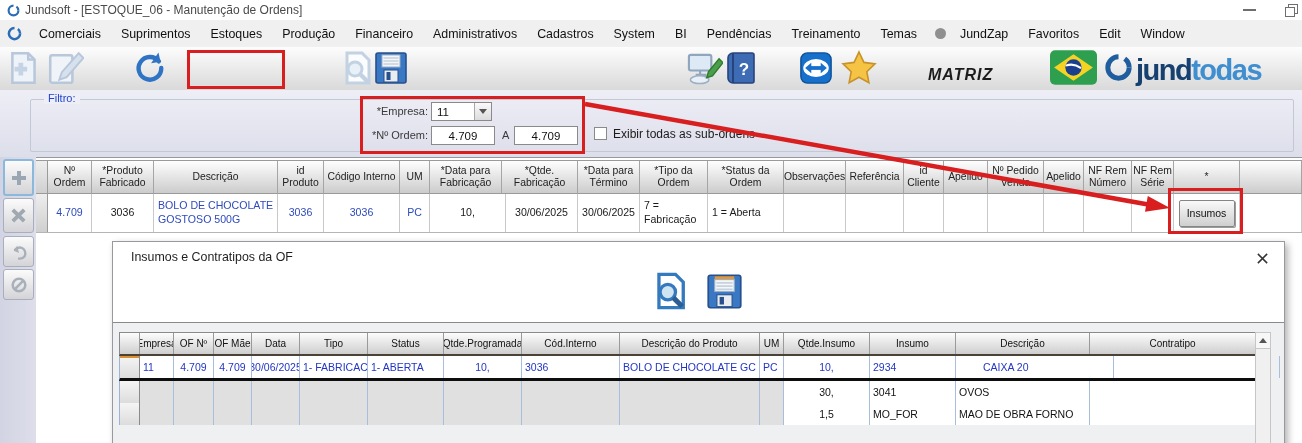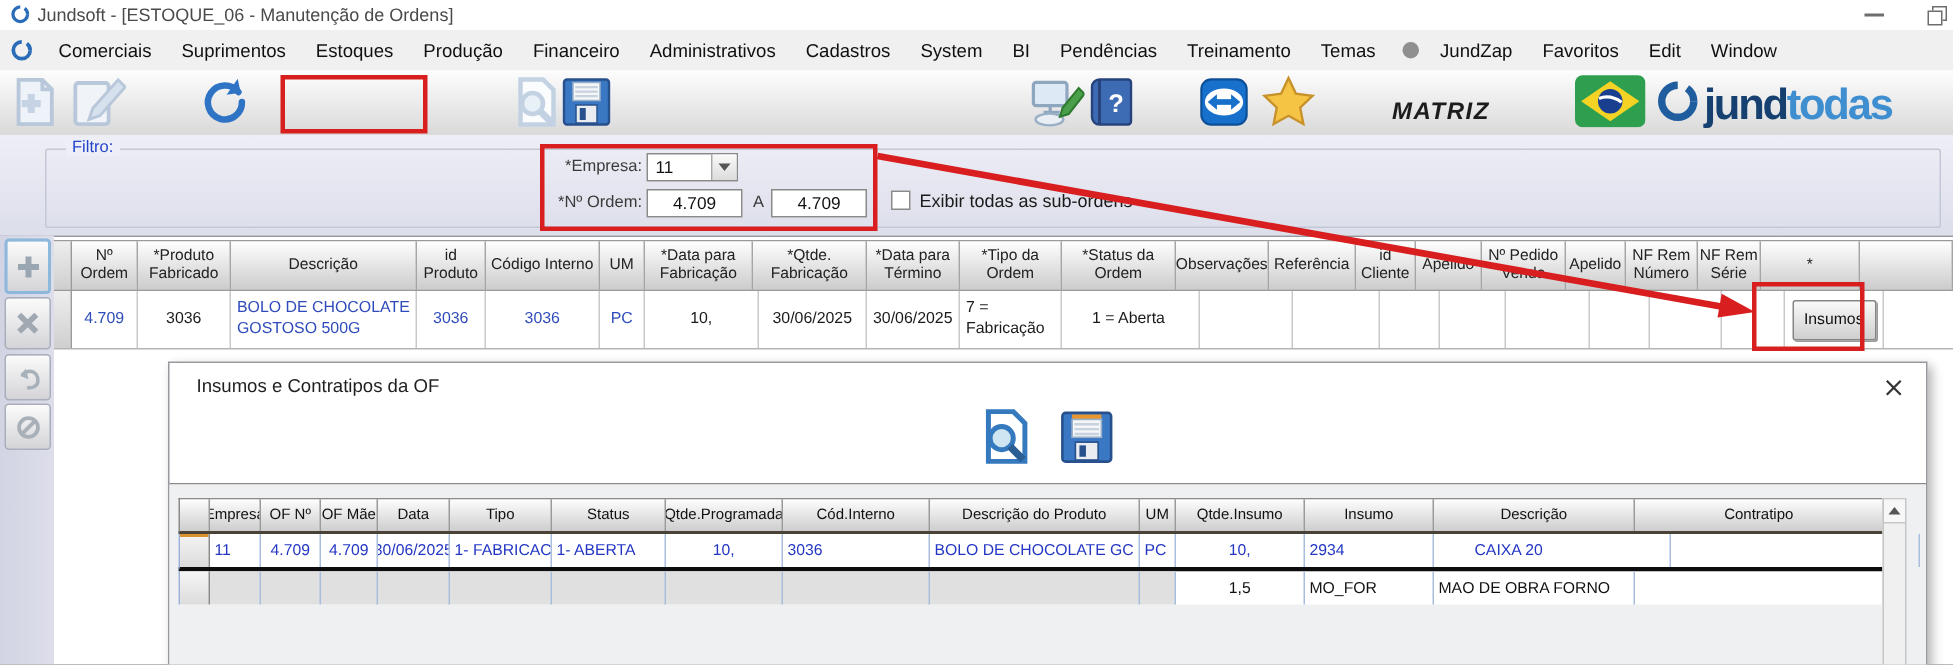--- a/index.html
+++ b/index.html
@@ -308,21 +308,21 @@
         <div class="orc blue" style="width: 44px;">4.709</div>
         <div class="orc" style="width: 62px;">3036</div>
         <div class="orc blue left" style="width: 124px;">BOLO DE CHOCOLATE GOSTOSO 500G</div>
         <div class="orc blue" style="width: 46px;">3036</div>
         <div class="orc blue" style="width: 76px;">3036</div>
         <div class="orc blue" style="width: 30px;">PC</div>
         <div class="orc" style="width: 76px;">10,</div>
         <div class="orc" style="width: 72px;">30/06/2025</div>
         <div class="orc" style="width: 62px;">30/06/2025</div>
         <div class="orc left" style="width: 68px;">7 = Fabricação</div>
-        <div class="orc left" style="width: 76px; margin-left: 16px;">1 = Aberta</div>
+        <div class="orc left" style="width: 76px;">1 = Aberta</div>
         <div class="orc" style="width: 62px;"></div>
         <div class="orc" style="width: 58px;"></div>
         <div class="orc" style="width: 40px;"></div>
         <div class="orc" style="width: 44px;"></div>
         <div class="orc" style="width: 56px;"></div>
         <div class="orc" style="width: 40px;"></div>
         <div class="orc" style="width: 48px;"></div>
         <div class="orc" style="width: 42px;"></div>
         <div class="orc" style="width: 66px;">
           <button class="insumos-btn">Insumos</button>
@@ -398,20 +398,37 @@
             <div class="dc gray" style="width: 34px;"></div>
             <div class="dc center gray" style="width: 40px;"></div>
             <div class="dc center gray" style="width: 38px;"></div>
             <div class="dc center gray" style="width: 48px;"></div>
             <div class="dc gray" style="width: 68px;"></div>
             <div class="dc gray" style="width: 76px;"></div>
             <div class="dc center gray" style="width: 78px;"></div>
             <div class="dc gray" style="width: 98px;"></div>
             <div class="dc gray" style="width: 140px;"></div>
             <div class="dc gray" style="width: 24px;"></div>
+            <div class="dc center" style="width: 86px;">30,</div>
+            <div class="dc" style="width: 86px;">3041</div>
+            <div class="dc" style="width: 134px;">OVOS</div>
+            <div class="dc" style="width: 166px;"></div>
+          </div>
+          <div class="drow">
+            <div class="dc selcol" style="width: 20px;"></div>
+            <div class="dc gray" style="width: 34px;"></div>
+            <div class="dc center gray" style="width: 40px;"></div>
+            <div class="dc center gray" style="width: 38px;"></div>
+            <div class="dc center gray" style="width: 48px;"></div>
+            <div class="dc gray" style="width: 68px;"></div>
+            <div class="dc gray" style="width: 76px;"></div>
+            <div class="dc center gray" style="width: 78px;"></div>
+            <div class="dc gray" style="width: 98px;"></div>
+            <div class="dc gray" style="width: 140px;"></div>
+            <div class="dc gray" style="width: 24px;"></div>
             <div class="dc center" style="width: 86px;">1,5</div>
             <div class="dc" style="width: 86px;">MO_FOR</div>
             <div class="dc" style="width: 134px;">MAO DE OBRA FORNO</div>
             <div class="dc" style="width: 166px;"></div>
           </div>
         </div>
     </div>
     <div class="vscroll">
       <div class="vs-btn">
           <span class="tri-up"></span>

